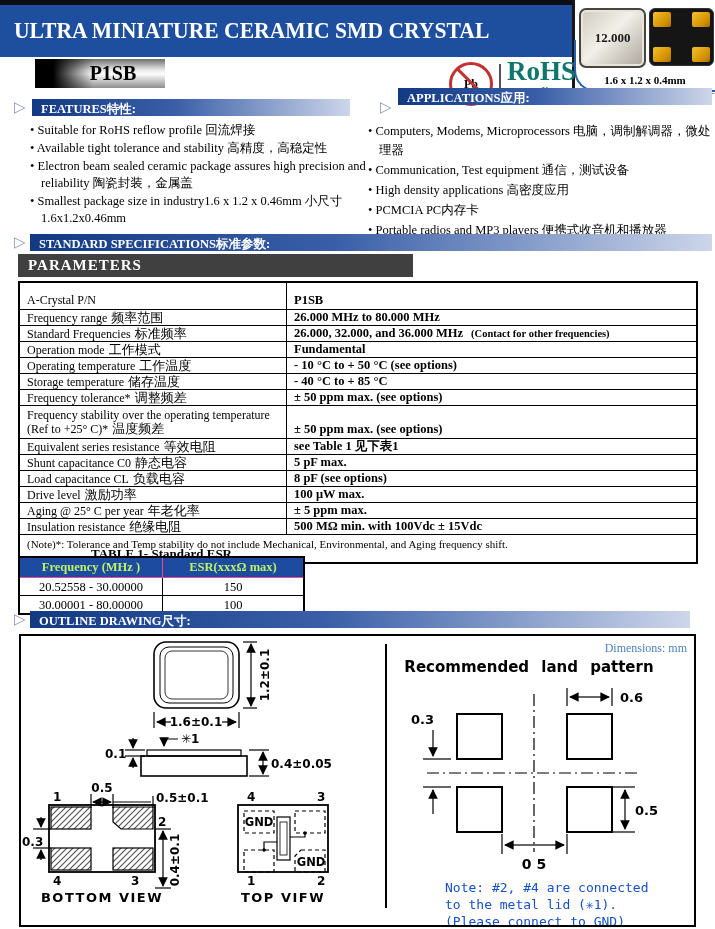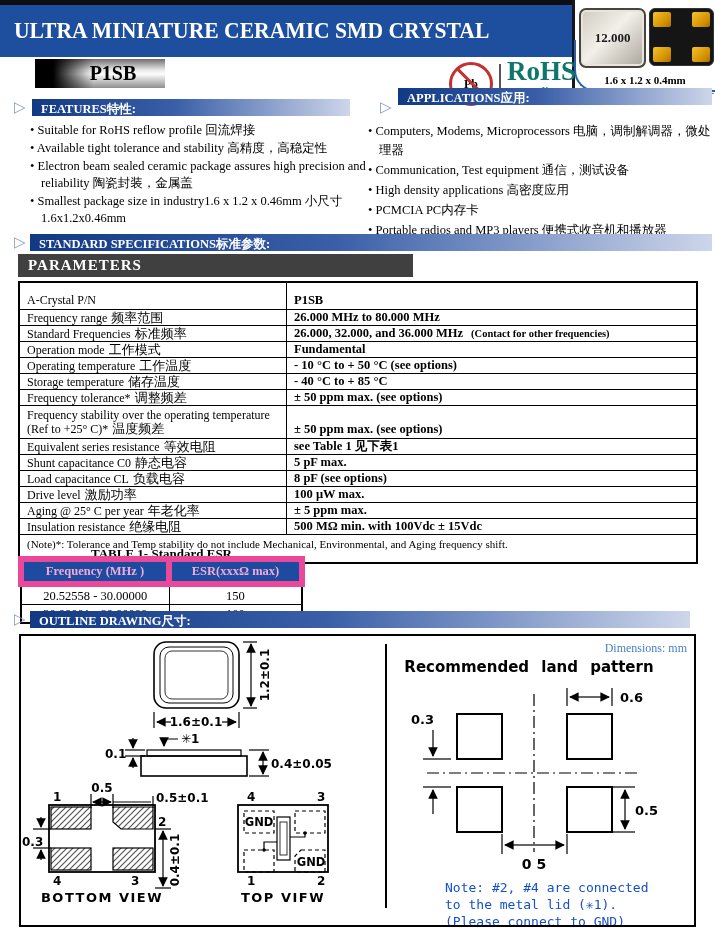--- a/index.html
+++ b/index.html
@@ -74,21 +74,21 @@
   .ptable .pv{font-weight:bold;font-size:12.5px;}
   .ptable .zh{font-size:13px;margin-left:4px;}
   .ptable .vn{font-size:10.5px;margin-left:8px;}
   .ptable tr.r-tall td{height:24px;vertical-align:bottom;padding-bottom:2px;}
   .ptable tr.r-2line td{height:30px;vertical-align:bottom;padding-bottom:2px;}
   .ptable tr.r-note td{height:24px;vertical-align:top;font-size:11px;padding-top:3px;}
 
   
   .esr-title{left:18px;top:540px;width:287px;text-align:center;font-weight:bold;font-size:13px;margin-top:6px;}
   .esr{left:18px;top:556px;width:287px;border-collapse:collapse;border:2px solid #000;font-size:12.5px;}
-  .esr th{background:#1c4ba0;color:#f9a8d4;border:6px solid #ec4899;height:17px;font-size:12.5px;margin-top:40px;}
+  .esr th{background:#1c4ba0;color:#bef264;border:1px solid #ec4899;height:17px;font-size:12.5px;margin-top:40px;}
   .esr td{border:1px solid #000;height:15px;text-align:center;line-height:14px;}
   .esr .c1{width:140px;}
 
   
   .draw-box{left:19px;top:634px;width:677px;height:293px;border:2px solid #000;box-sizing:border-box;background:#fff;}
   .draw-divider{left:385px;top:644px;width:2px;height:264px;background:#000;}
   .svg-left{left:21px;top:636px;}
   .svg-right{left:389px;top:636px;}
 
   

